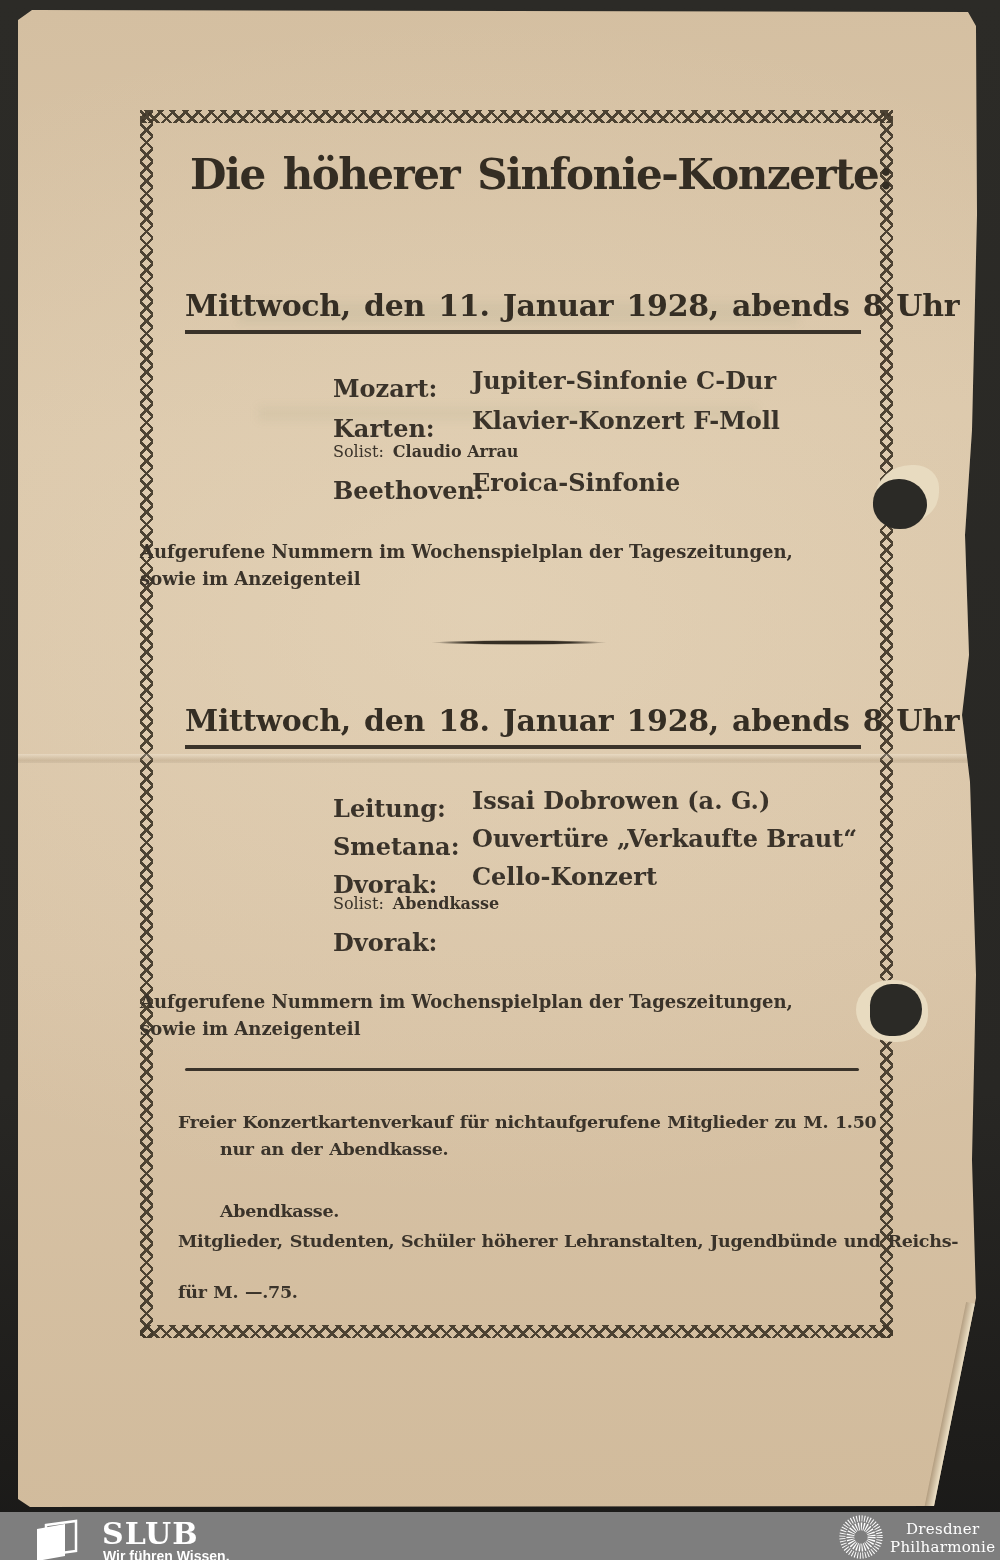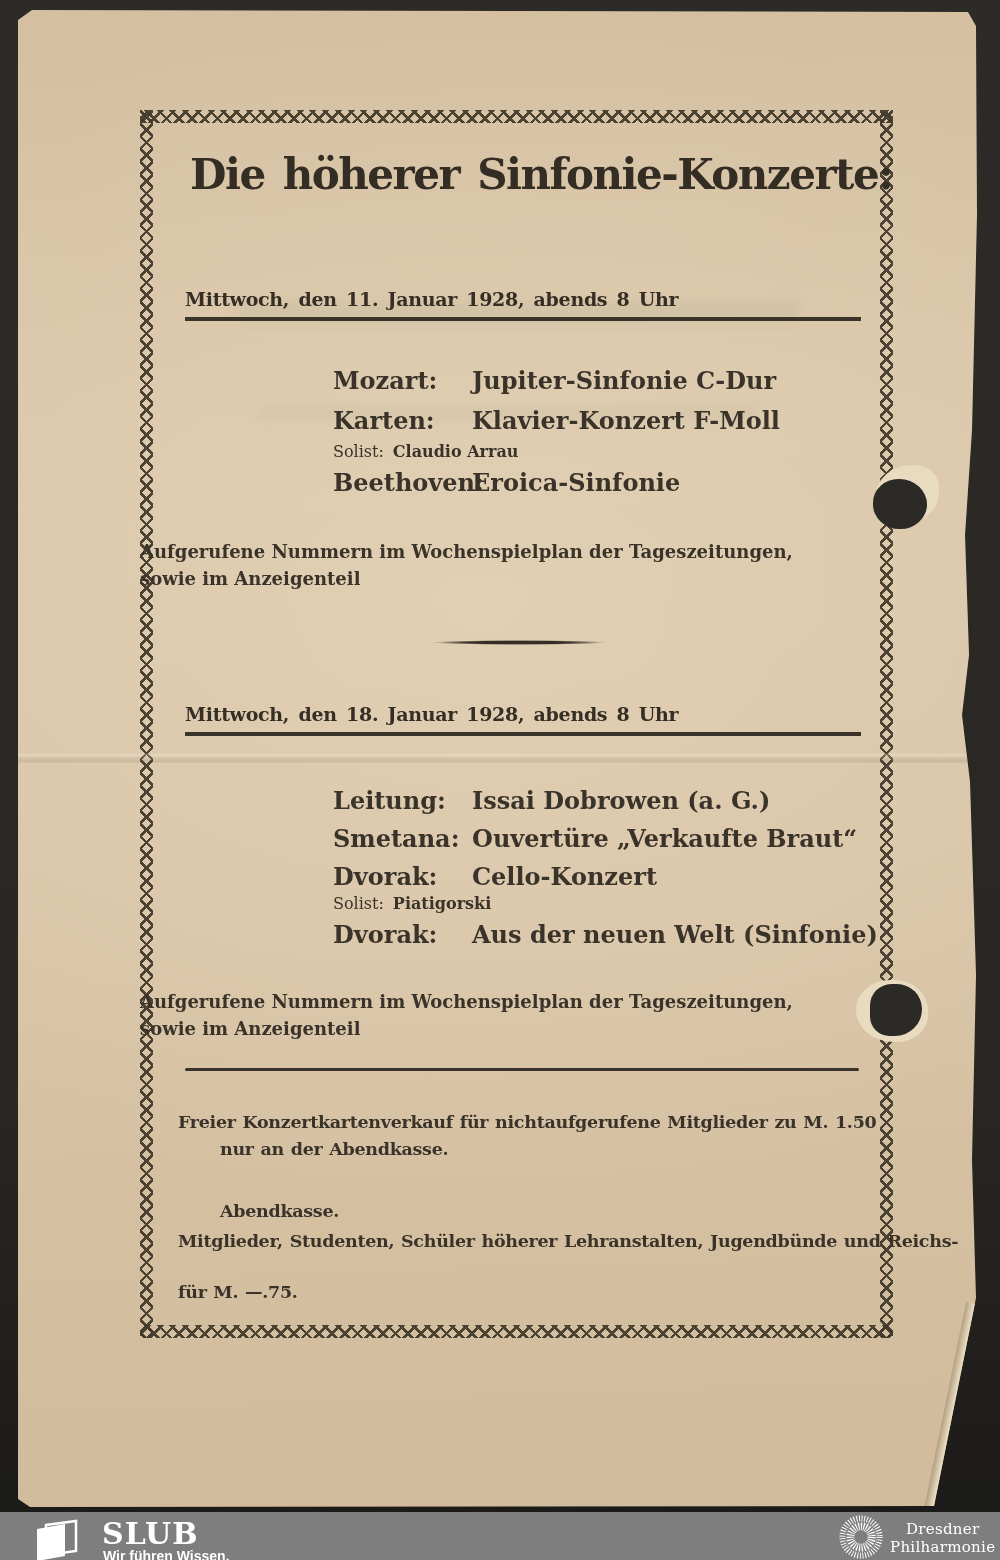--- a/index.html
+++ b/index.html
@@ -35,30 +35,30 @@
   .chain.left{left:122px;top:100px;width:13px;height:1228px;}
   .chain.right{left:862px;top:100px;width:13px;height:1228px;}
 
   .title{
     position:absolute;left:172px;top:140px;
     font-size:42px;font-weight:bold;letter-spacing:-1.5px;word-spacing:5px;
     color:#342d23;white-space:nowrap;
   }
   .heading{
     position:absolute;left:167px;width:676px;
-    font-size:19px;font-weight:bold;letter-spacing:-0.3px;word-spacing:3px;
+    font-size:30px;font-weight:bold;letter-spacing:-0.3px;word-spacing:3px;
     color:#352e24;white-space:nowrap;
     padding-bottom:7px;border-bottom:4px solid #3a332a;
   }
   .h1{top:278px}
   .h2{top:693px}
 
   .row{position:absolute;left:315px;display:flex;white-space:nowrap;}
   .row.main{font-size:24px;font-weight:bold;}
-  .row.main .lbl{width:139px;flex:none;}
+  .row.main .lbl{width:139px;flex:none;margin-top:8px;}
   .row.solist{font-size:16px;}
   .row.solist .lbl{margin-right:9px;font-weight:normal;}
   .row.solist .wrk{font-weight:bold;}
   .pr0{top:356px}.pr1{top:396px}.pr2{top:432px}.pr3{top:458px}
   .qr0{top:776px}.qr1{top:814px}.qr2{top:852px}.qr3{top:884px}.qr4{top:910px}
 
   .notice{
     position:absolute;left:122px;width:753px;
     font-size:18px;font-weight:bold;line-height:27px;color:#3a332a;
   }
@@ -180,25 +180,24 @@
     <div class="row main qr1">
       <span class="lbl">Smetana:</span>
       <span class="wrk">Ouvertüre „Verkaufte Braut“</span>
     </div>
     <div class="row main qr2">
       <span class="lbl">Dvorak:</span>
       <span class="wrk">Cello-Konzert</span>
     </div>
     <div class="row solist qr3">
       <span class="lbl">Solist:</span>
-      <span class="wrk">Piatigorski</span>
+      <span class="wrk">Abendkasse</span>
     </div>
     <div class="row main qr4">
       <span class="lbl">Dvorak:</span>
-      <span class="wrk">Aus der neuen Welt (Sinfonie)</span>
     </div>
 
     <div class="notice n2">
       <div>Aufgerufene Nummern im Wochenspielplan der Tageszeitungen,</div>
       <div>sowie im Anzeigenteil</div>
     </div>
 
     <div class="rule"></div>
 
     <div class="note n0a">Freier Konzertkartenverkauf für nichtaufgerufene Mitglieder zu M. 1.50</div>

